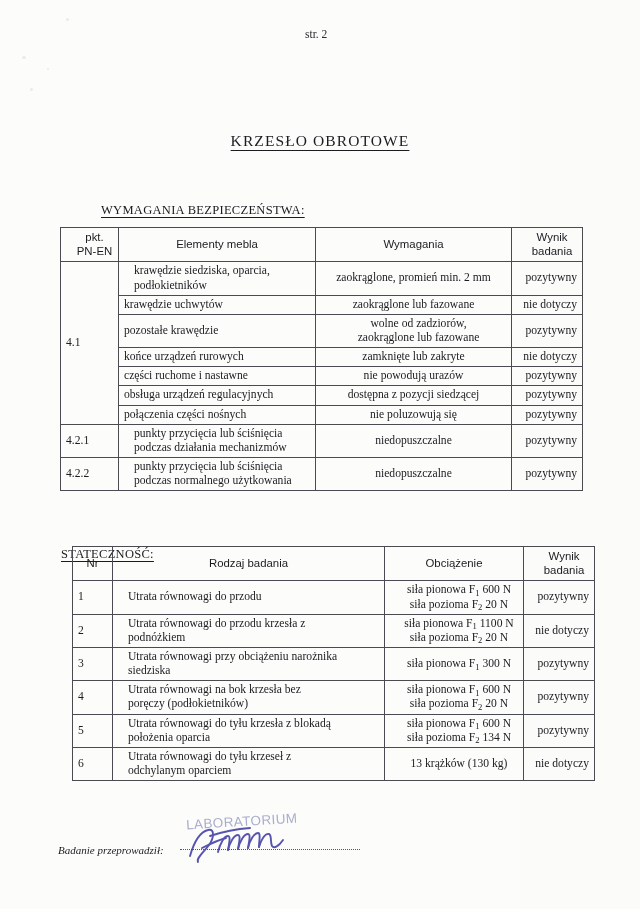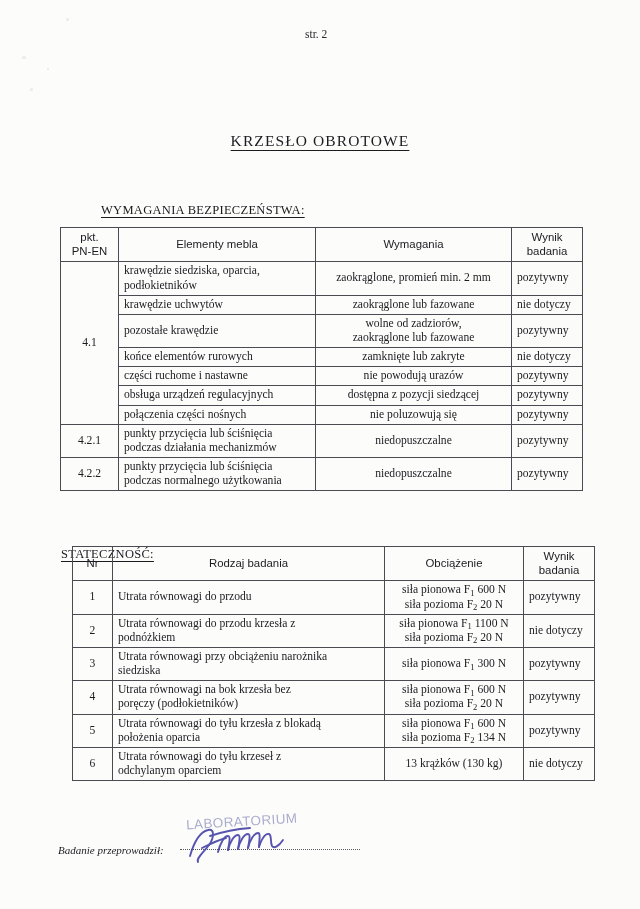--- a/index.html
+++ b/index.html
@@ -103,26 +103,26 @@
     font-family: "Liberation Sans", sans-serif;
     font-weight: normal;
     font-size: 11.4px;
     text-align: center;
     line-height: 1.2;
     padding: 3px 4px;
   }
   .tbl1 { left: 60px; top: 227px; width: 522px; }
   .tbl2 { left: 72px; top: 546px; width: 522px; padding-left: 40px; }
 
-  .c-num  { text-align: center; }
+  .c-num  { text-align: left; }
   .c-left { text-align: left; padding-left: 7px; }
   .c-mid  { text-align: center; }
-  .c-res  { text-align: left; font-family: Liberation Serif, serif; }
-
-  .two-line { display: block; }
+  .c-res  { text-align: right; font-family: Liberation Serif, serif; }
+
+  .two-line { display: block; margin-left: 10px; }
 
   sub {
     font-size: 8.6px;
     vertical-align: baseline;
     position: relative;
     top: 2.5px;
   }
 
   
   .sign-wrap {
@@ -226,21 +226,21 @@
       </tr>
       <tr>
         <td class="c-left">pozostałe krawędzie</td>
         <td class="c-mid">
           <span class="two-line">wolne od zadziorów,</span>
           <span class="two-line">zaokrąglone lub fazowane</span>
         </td>
         <td class="c-res">pozytywny</td>
       </tr>
       <tr>
-        <td class="c-left">końce elementów rurowych</td>
+        <td class="c-left">końce urządzeń rurowych</td>
         <td class="c-mid">zamknięte lub zakryte</td>
         <td class="c-res">nie dotyczy</td>
       </tr>
       <tr>
         <td class="c-left">części ruchome i nastawne</td>
         <td class="c-mid">nie powodują urazów</td>
         <td class="c-res">pozytywny</td>
       </tr>
       <tr>
         <td class="c-left">obsługa urządzeń regulacyjnych</td>

